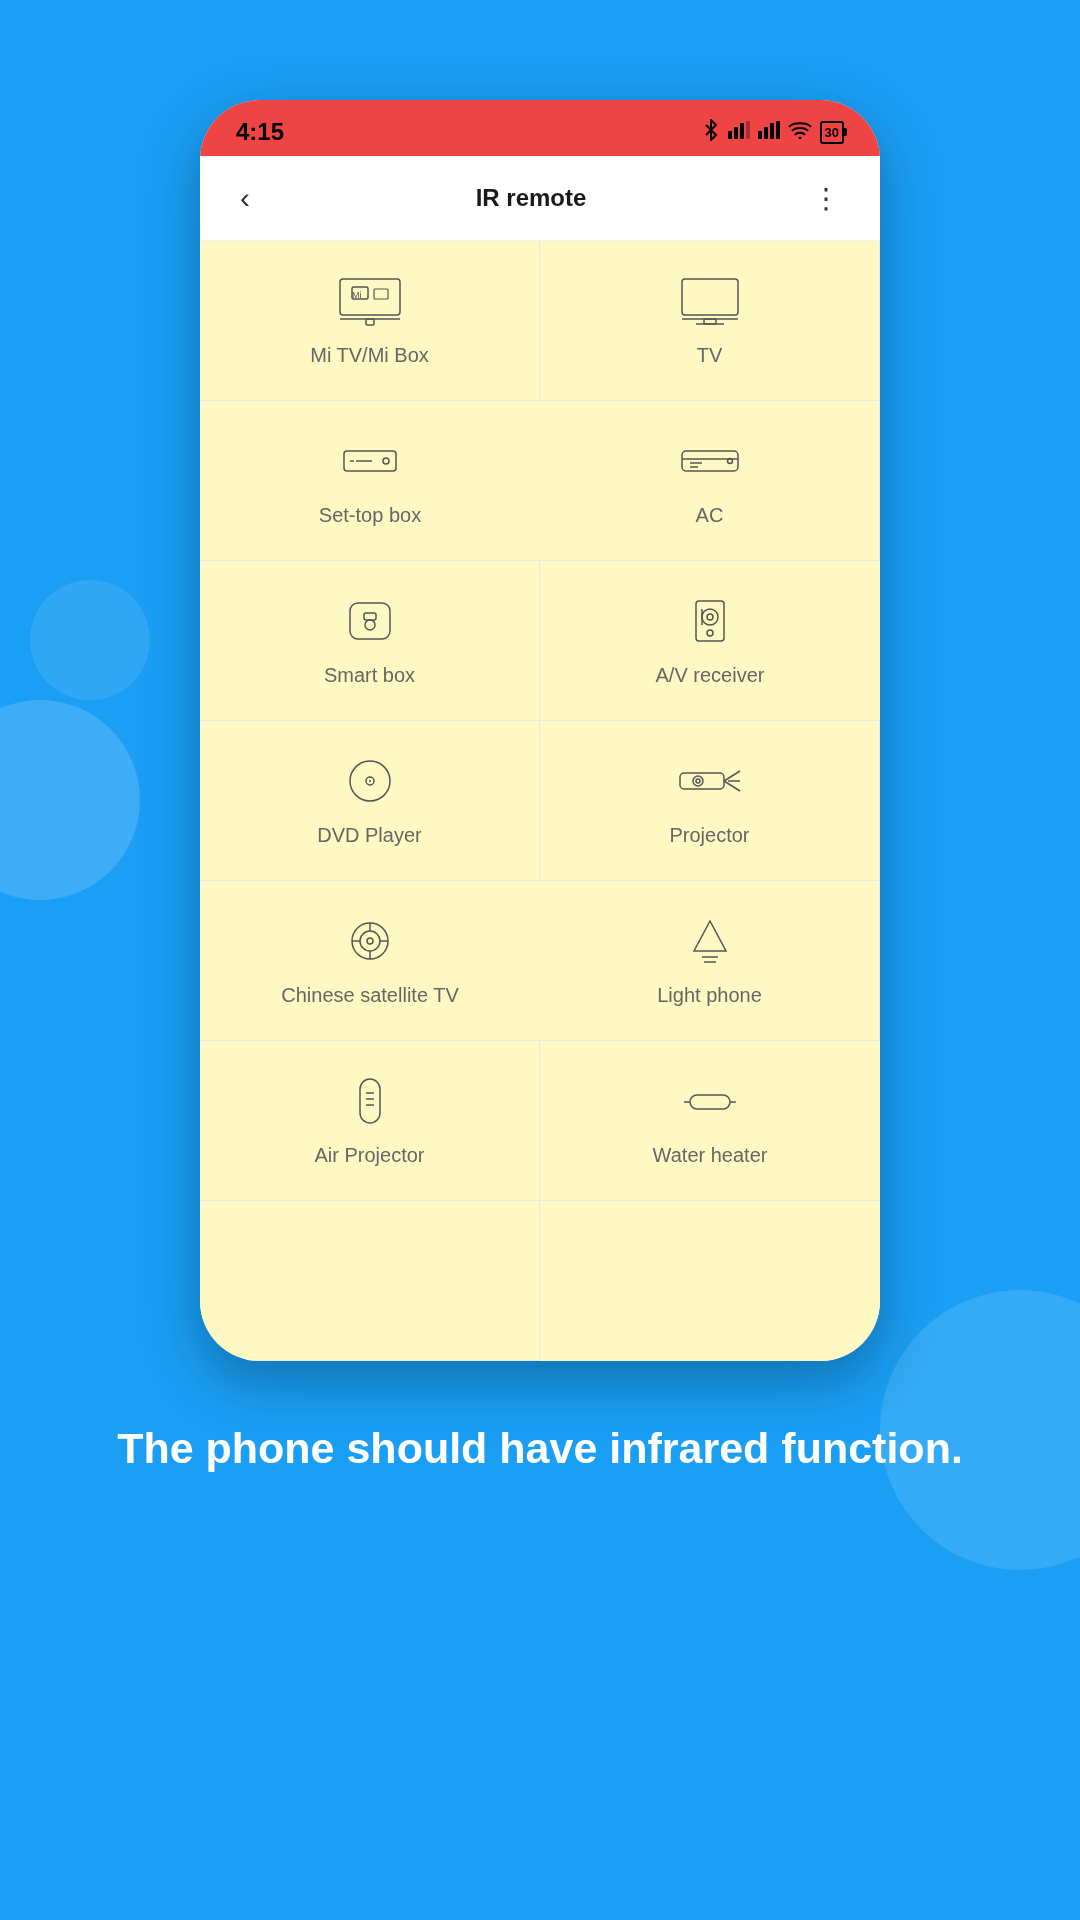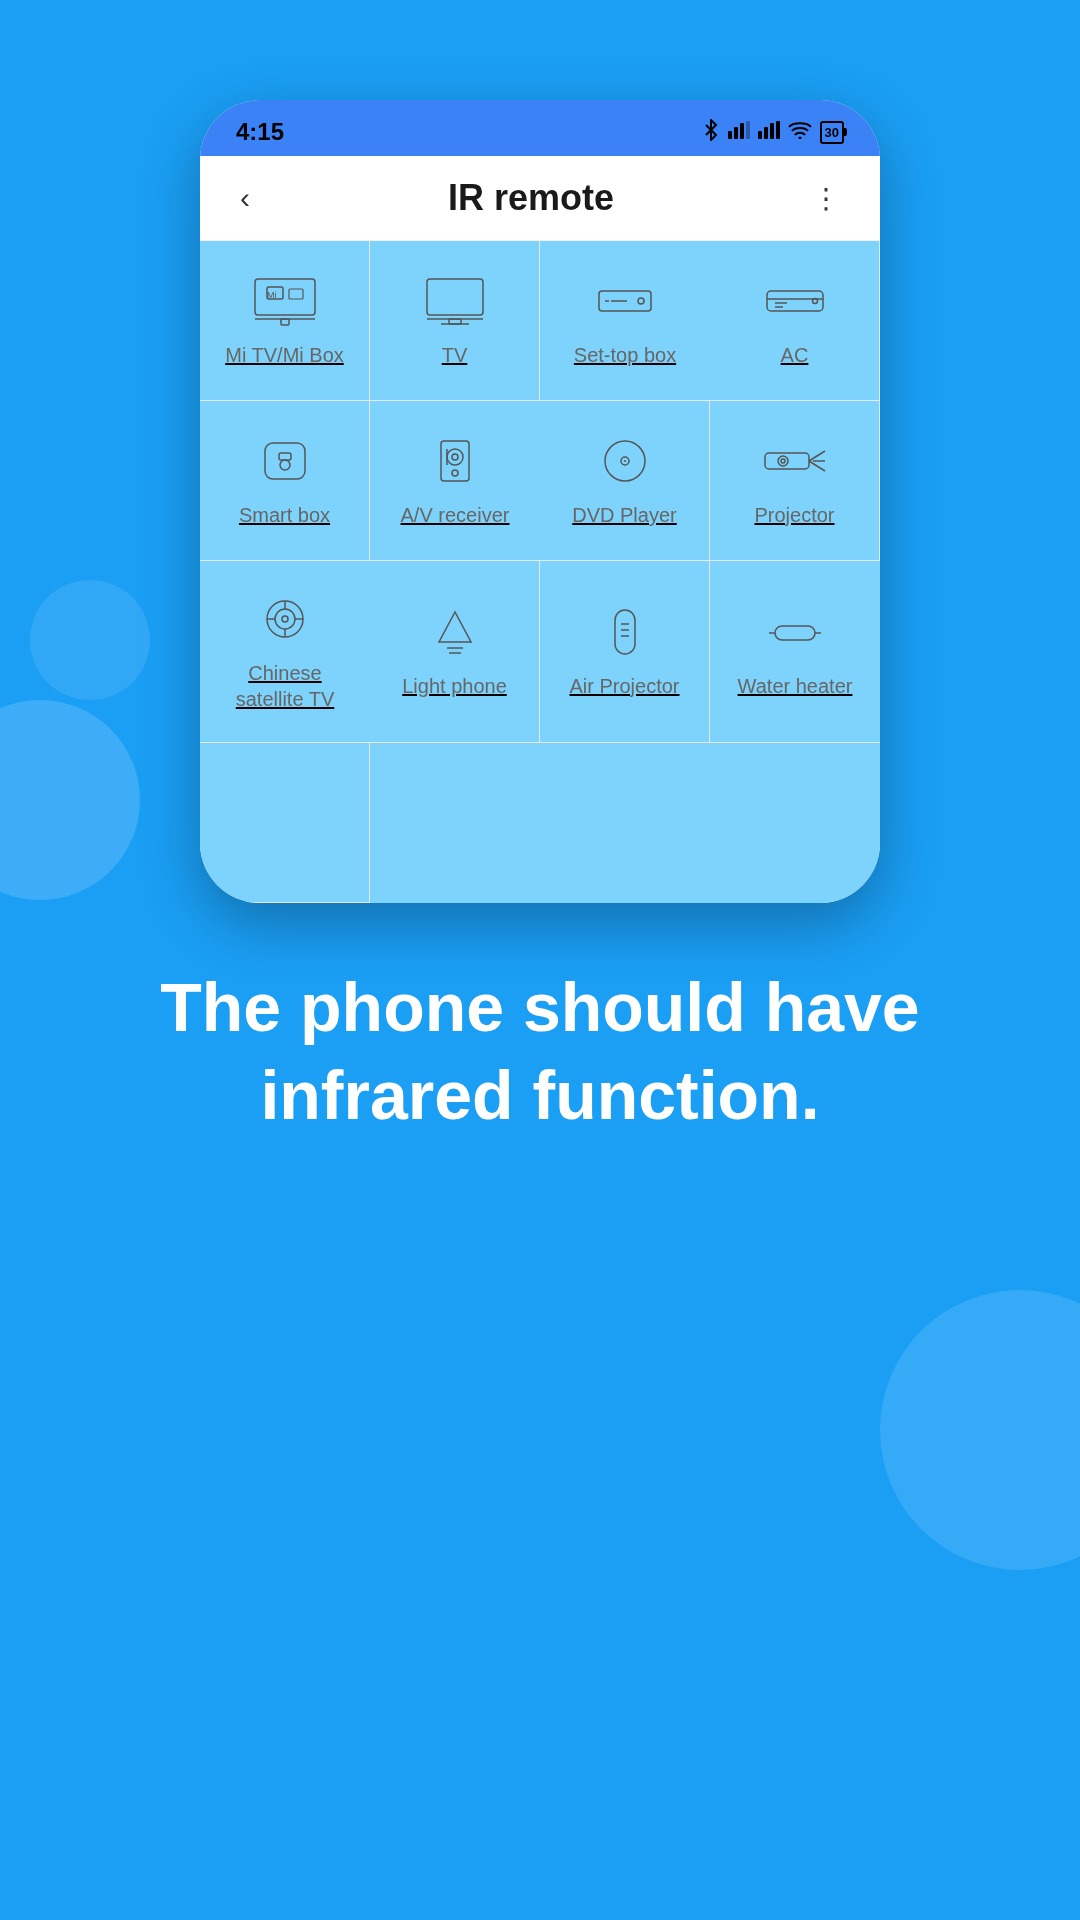--- a/index.html
+++ b/index.html
@@ -52,21 +52,21 @@
       margin-top: 100px;
       background: #f5f5f5;
       border-radius: 60px;
       box-shadow: 0 20px 60px rgba(0,0,0,0.3);
       overflow: hidden;
       z-index: 10;
     }
 
     
     .status-bar {
-      background: #3b82f6;
+      background: #ef4444;
       display: flex;
       justify-content: space-between;
       align-items: center;
       padding: 18px 36px 10px;
       font-size: 22px;
       font-weight: 600;
     }
     .status-time {
       font-size: 24px;
       font-weight: 700;
@@ -110,37 +110,36 @@
       padding: 20px 30px 20px;
       border-bottom: 1px solid #f0f0f0;
     }
     .back-btn {
       font-size: 30px;
       color: #333;
       cursor: pointer;
       padding: 5px 10px;
     }
     .header-title {
-      font-size: 36px;
+      font-size: 24px;
       font-weight: 700;
       color: #1a1a1a;
     }
     .more-btn {
       font-size: 28px;
       color: #333;
       cursor: pointer;
       padding: 5px 10px;
     }
 
     
     .device-grid {
       display: grid;
-      grid-template-columns: repeat(4, 1fr);
-      background: #7dd3fc;
-      text-decoration: underline;
+      grid-template-columns: repeat(2, 1fr);
+      background: #fef9c3;
     }
     .device-cell {
       display: flex;
       flex-direction: column;
       align-items: center;
       justify-content: center;
       padding: 30px 15px;
       border-right: 1px solid #e8e8e8;
       border-bottom: 1px solid #e8e8e8;
       cursor: pointer;
@@ -172,21 +171,21 @@
       line-height: 1.3;
     }
 
     
     .bottom-text {
       position: relative;
       z-index: 10;
       margin-top: 60px;
       text-align: center;
       color: white;
-      font-size: 68px;
+      font-size: 43px;
       font-weight: 800;
       line-height: 1.3;
       padding: 0 52px;
     }
   </style>
 </head>
 <body>
 
 <div class="bg-circle-left"></div>
 <div class="bg-circle-right"></div>

